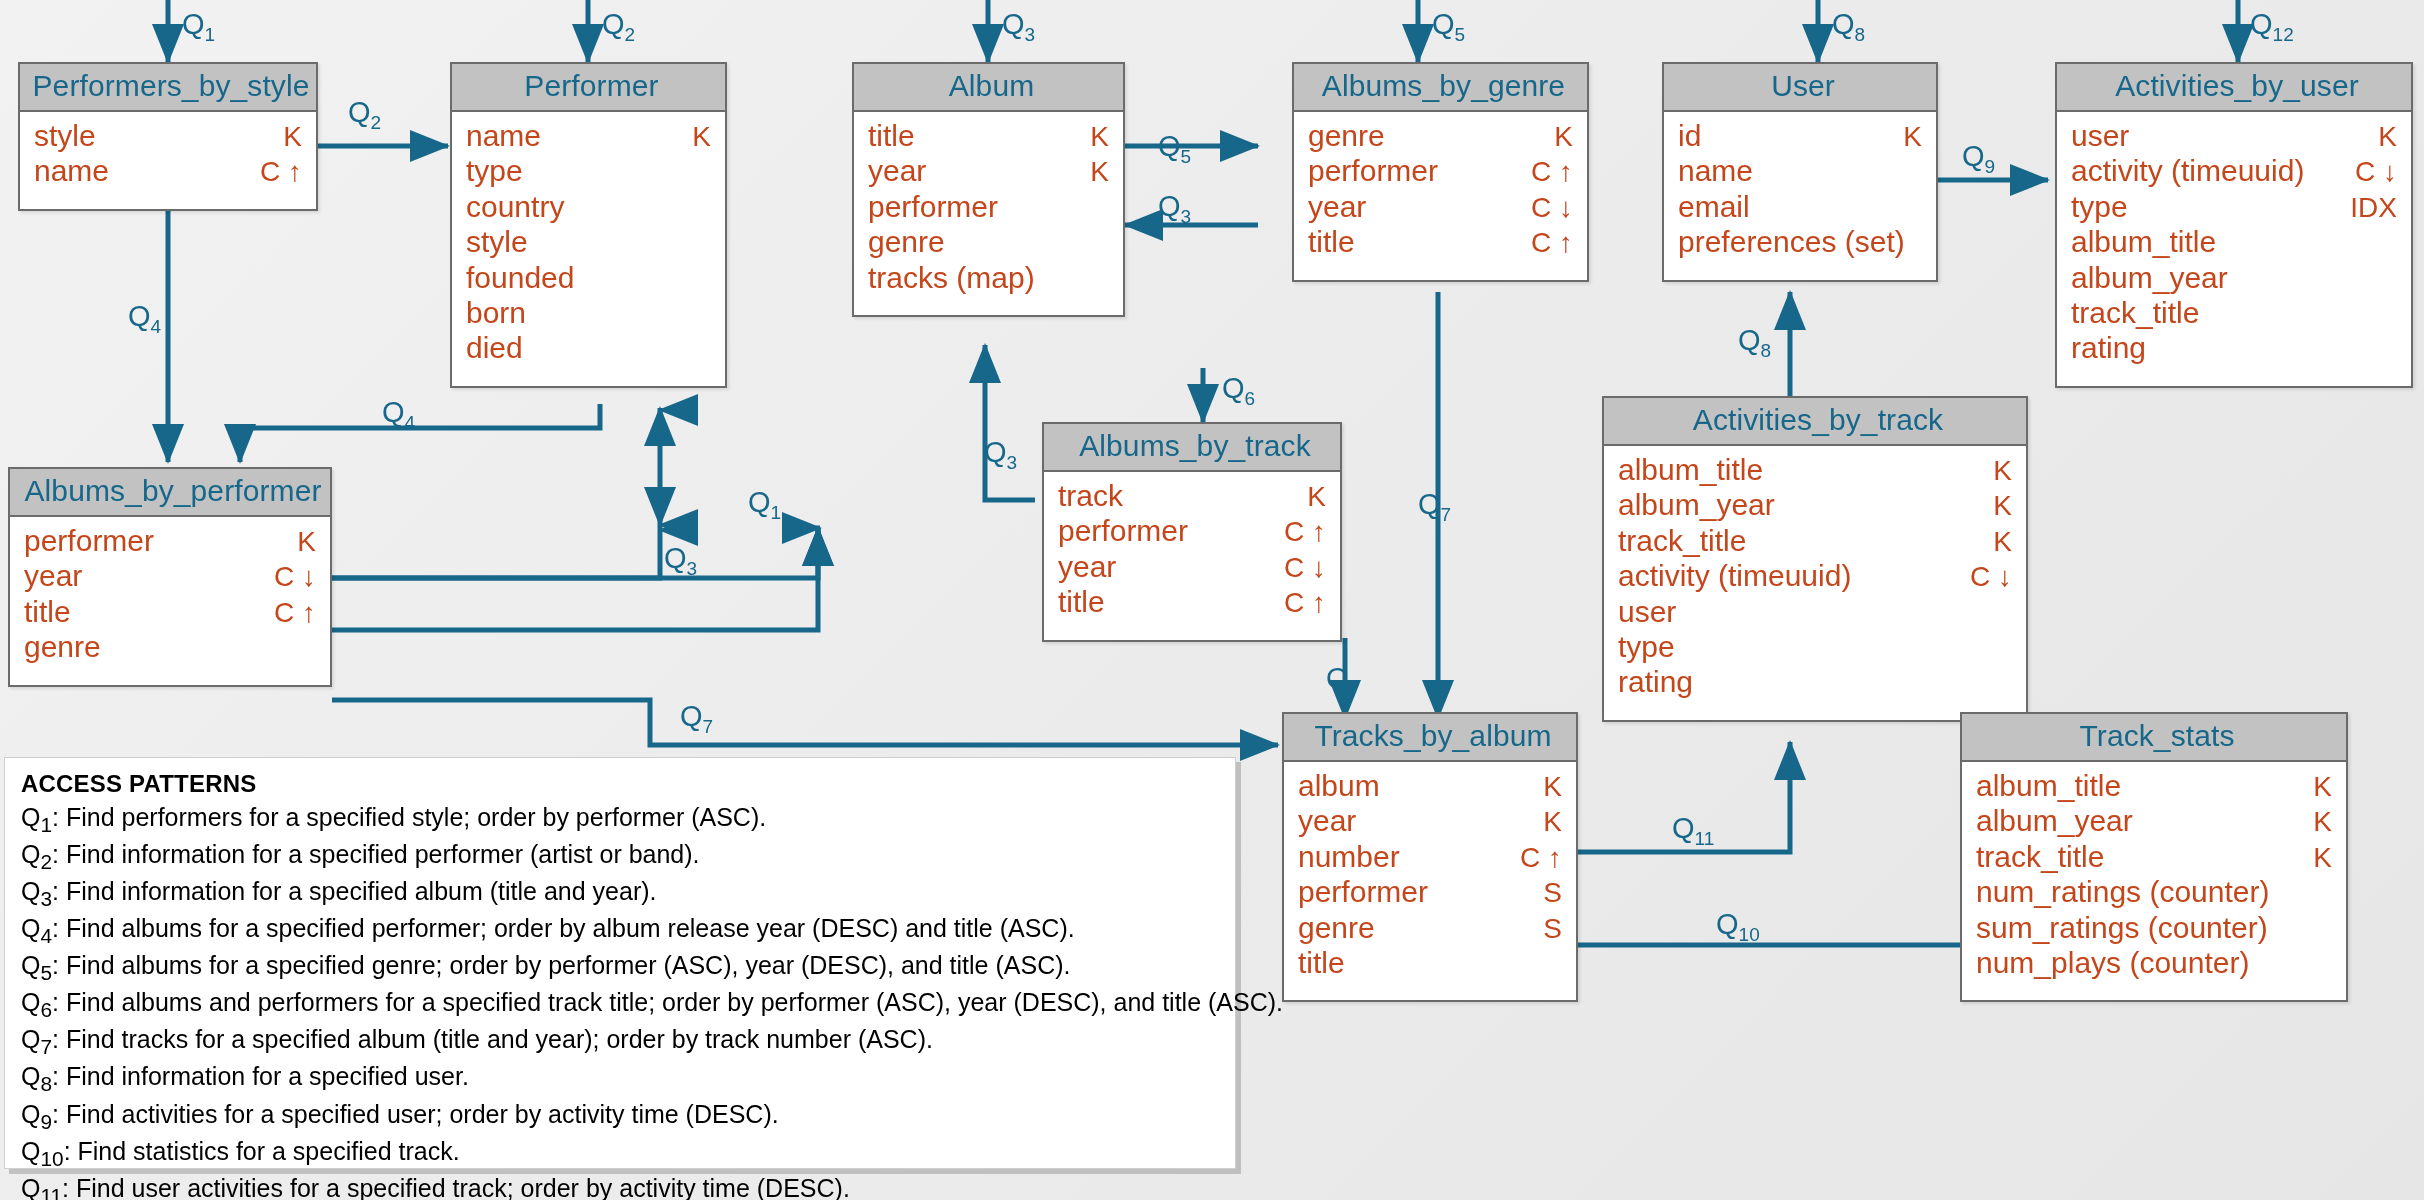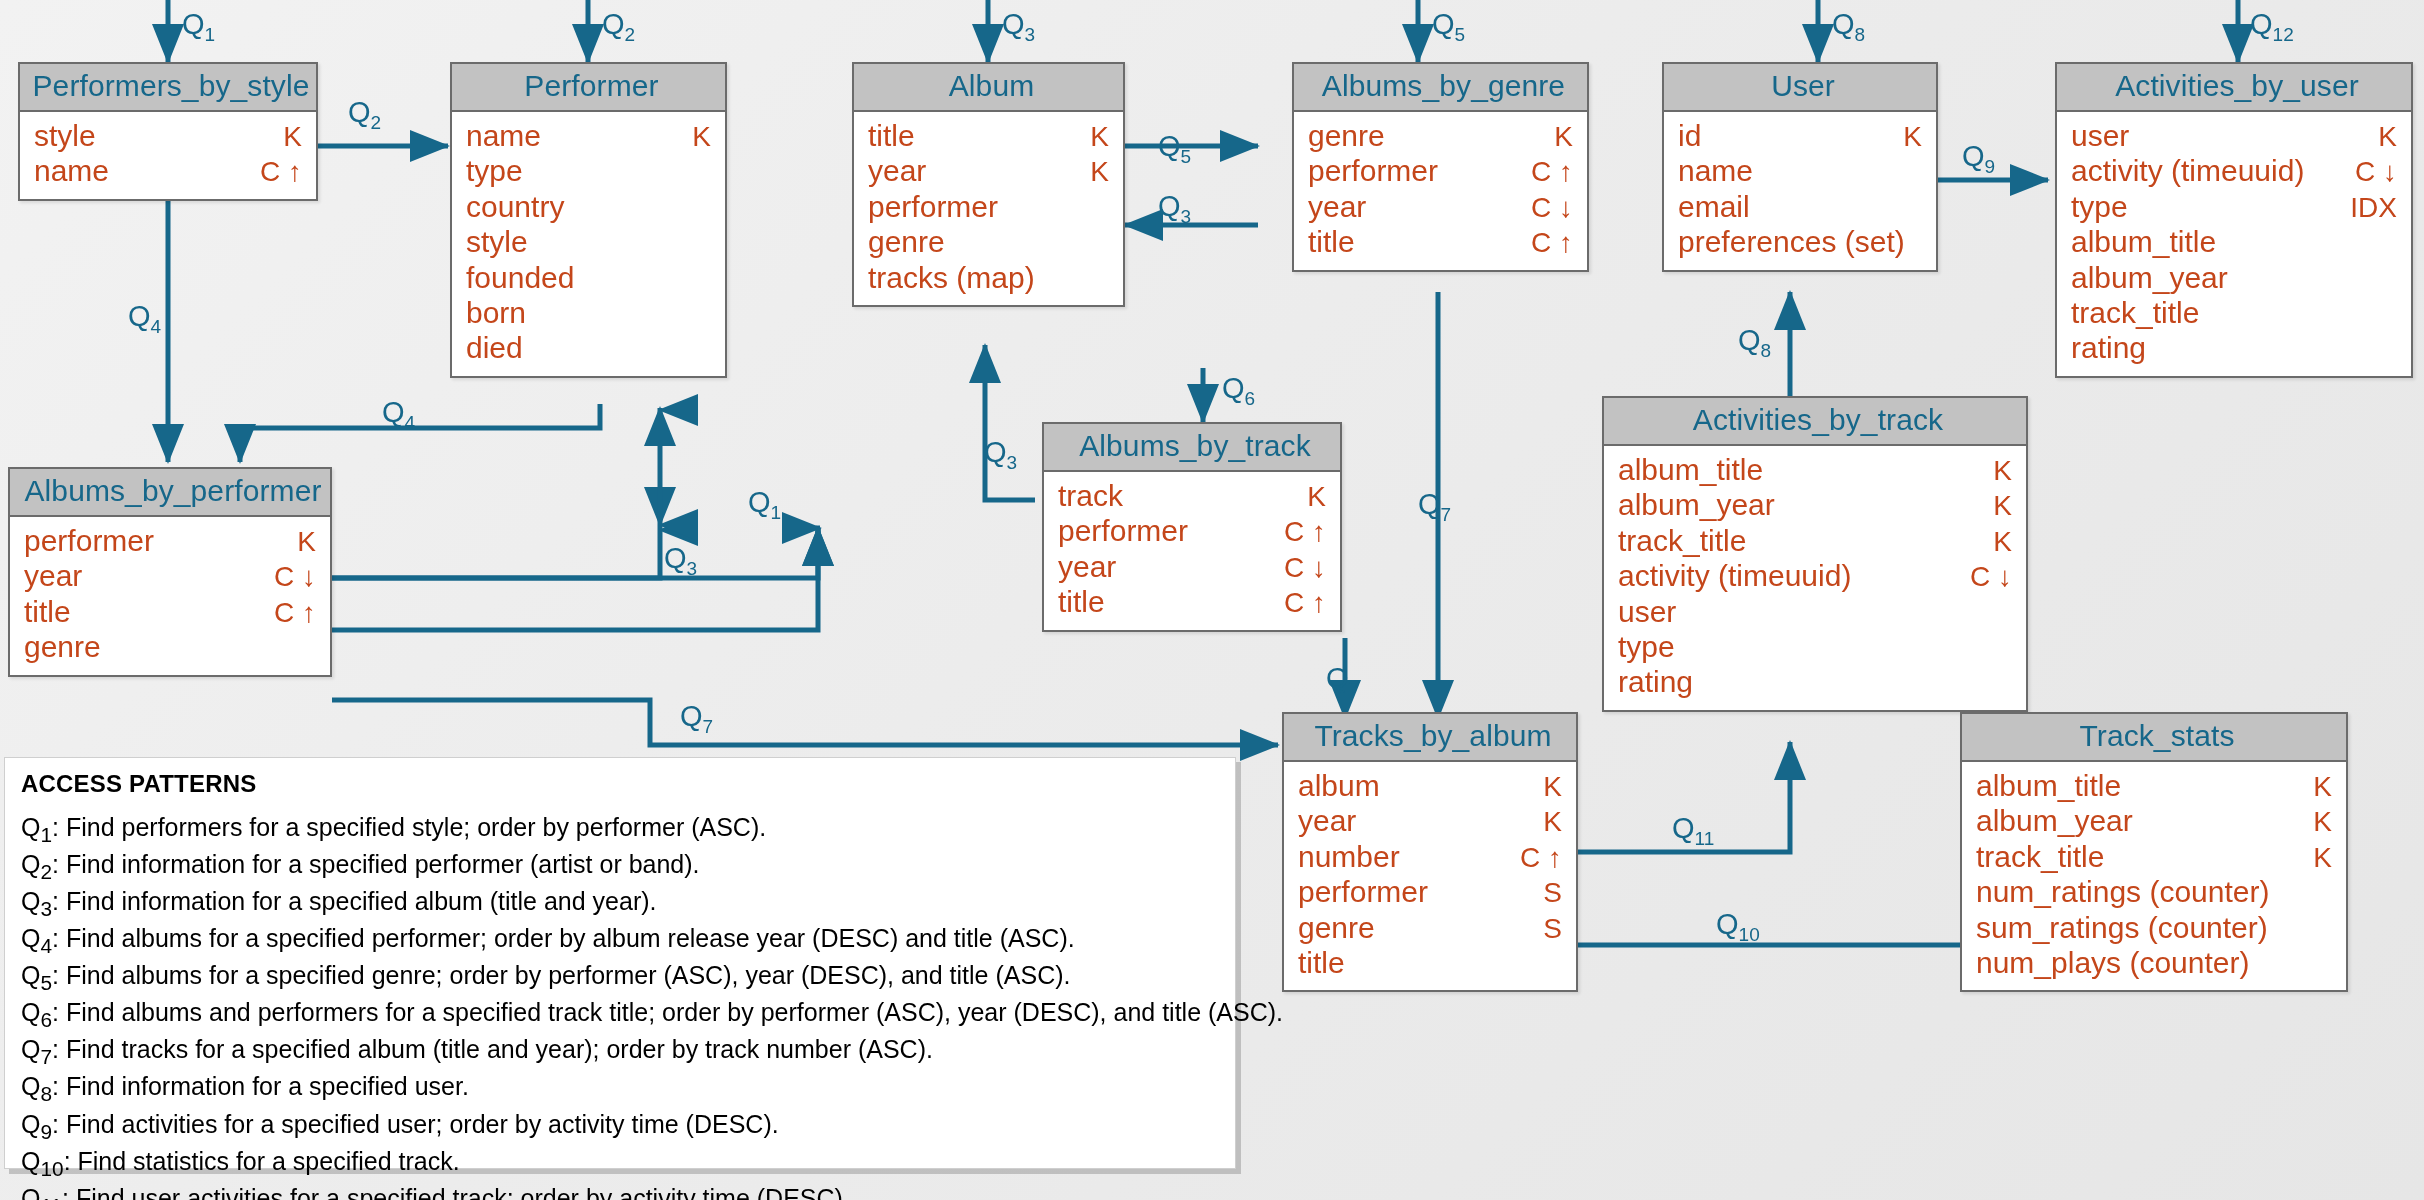--- a/index.html
+++ b/index.html
@@ -32,21 +32,21 @@
     background: #c2c2c2;
     border-bottom: 2px solid #6b6b6b;
     color: #16678a;
     font-size: 30px;
     text-align: center;
     padding: 5px 6px 7px 12px;
     letter-spacing: 0.1px;
     white-space: nowrap;
   }
   .tbl .rows {
-    padding: 6px 14px 10px 14px;
+    padding: 6px 14px 20px 14px;
   }
   .row {
     display: flex;
     justify-content: space-between;
     align-items: baseline;
     color: #c4461a;
     font-size: 30px;
     line-height: 1.18;
     white-space: nowrap;
   }
@@ -72,21 +72,21 @@
     background: #ffffff;
     border: 1px solid #cfcfcf;
     box-shadow: 5px 5px 0 rgba(140,140,140,0.45);
     box-sizing: border-box;
     padding: 12px 16px 8px 16px;
   }
   #access .ap-title {
     font-size: 24px;
     font-weight: bold;
     color: #000;
-    margin-bottom: 13px;
+    margin-bottom: 3px;
     letter-spacing: 0.2px;
   }
   #access .ap-line {
     font-size: 25px;
     color: #000;
     line-height: 1.30;
     white-space: nowrap;
   }
 </style>
 </head>

